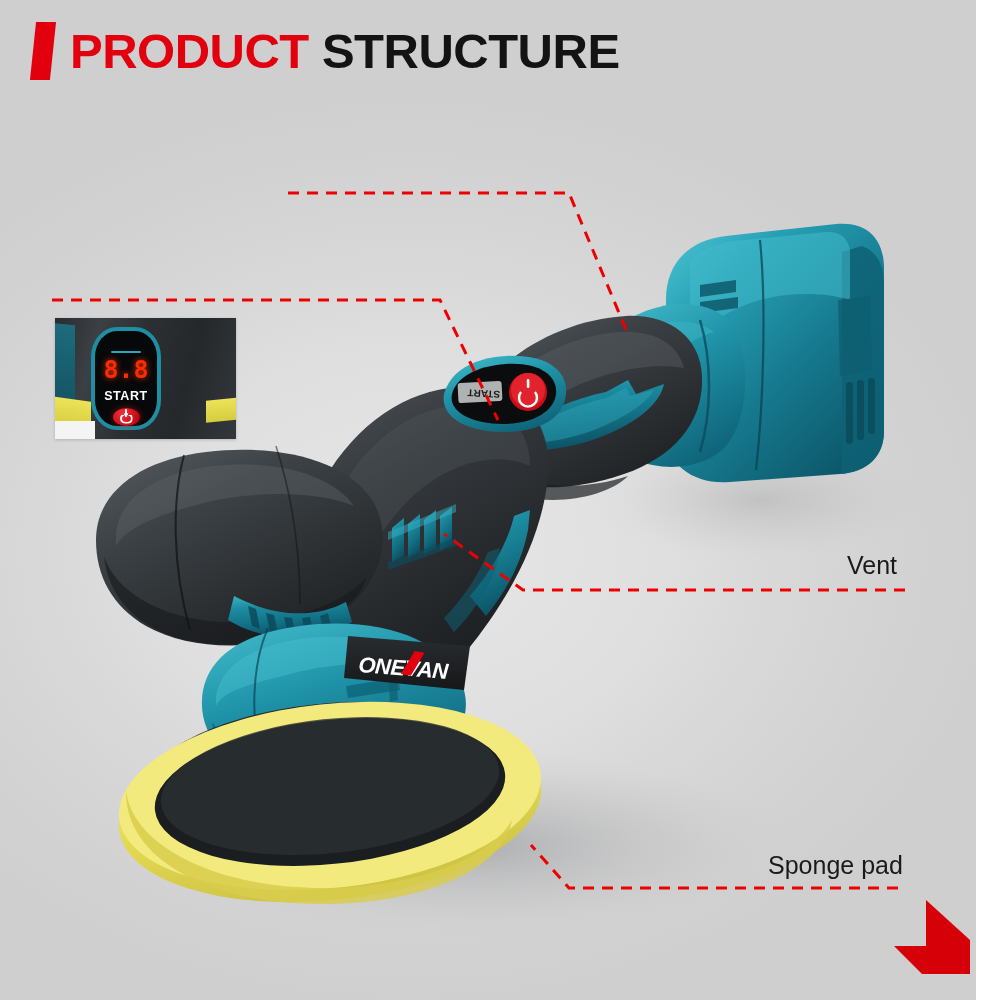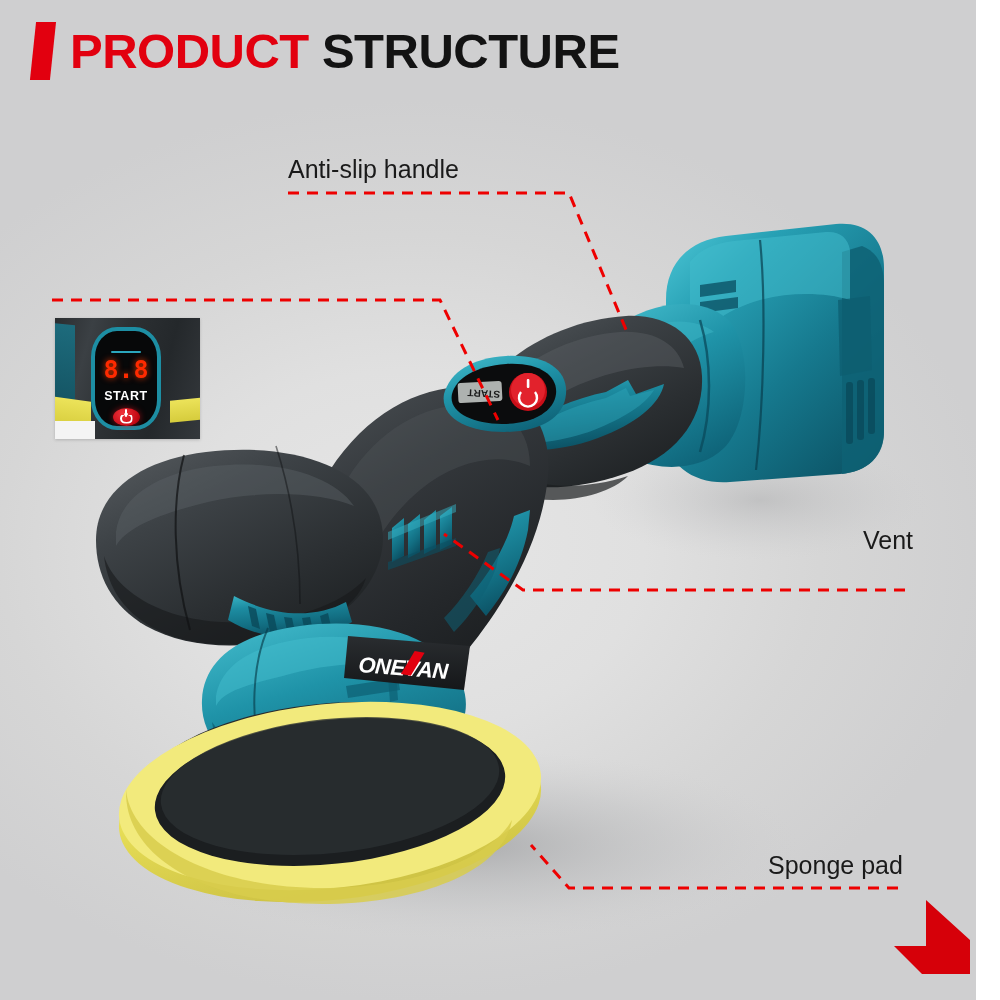--- a/index.html
+++ b/index.html
@@ -36,20 +36,21 @@
   }
 
   
   #leaders{position:absolute;left:0;top:0;width:1000px;height:1000px;}
 
   
   .inset{
     position:absolute;left:55px;top:318px;width:145px;height:121px;
     background:#fff;overflow:hidden;
     box-shadow:0 1px 3px rgba(0,0,0,.18);
+    padding-left:36px;
   }
   .inset-bg{
     position:absolute;inset:0;
     background:
       linear-gradient(105deg,#2a2d30 0%,#3b4044 22%,#2c3033 44%,#24282b 70%,#34383c 100%);
   }
   .inset-teal-l{
     position:absolute;left:-6px;top:6px;width:26px;height:108px;
     background:linear-gradient(180deg,#1c6e80,#0f4d5c);
     transform:skewY(6deg);opacity:.95;
@@ -327,24 +328,23 @@
       <path d="M288 193 L569 193 L627 332"></path>
 
       <path d="M52 300 L440 300 L498 420"></path>
 
       <path d="M905 590 L523 590 L444 534"></path>
 
       <path d="M898 888 L569 888 L531 845"></path>
     </g>
   </svg>
 
-  <div class="label" style="left:288px;top:155px;">Anti-slip handle</div>
-
-
-  <div class="label" style="left:847px;top:526px;margin-left:16px;">Vent</div>
+
+
+  <div class="label" style="left:847px;top:551px;">Vent</div>
 
   <div class="label" style="left:768px;top:851px;">Sponge pad</div>
 
   <div class="inset">
     <div class="inset-bg"></div>
     <div class="inset-teal-l"></div>
     <div class="inset-yellow"></div>
     <div class="inset-yellow2"></div>
     <div class="inset-white-b"></div>
 

